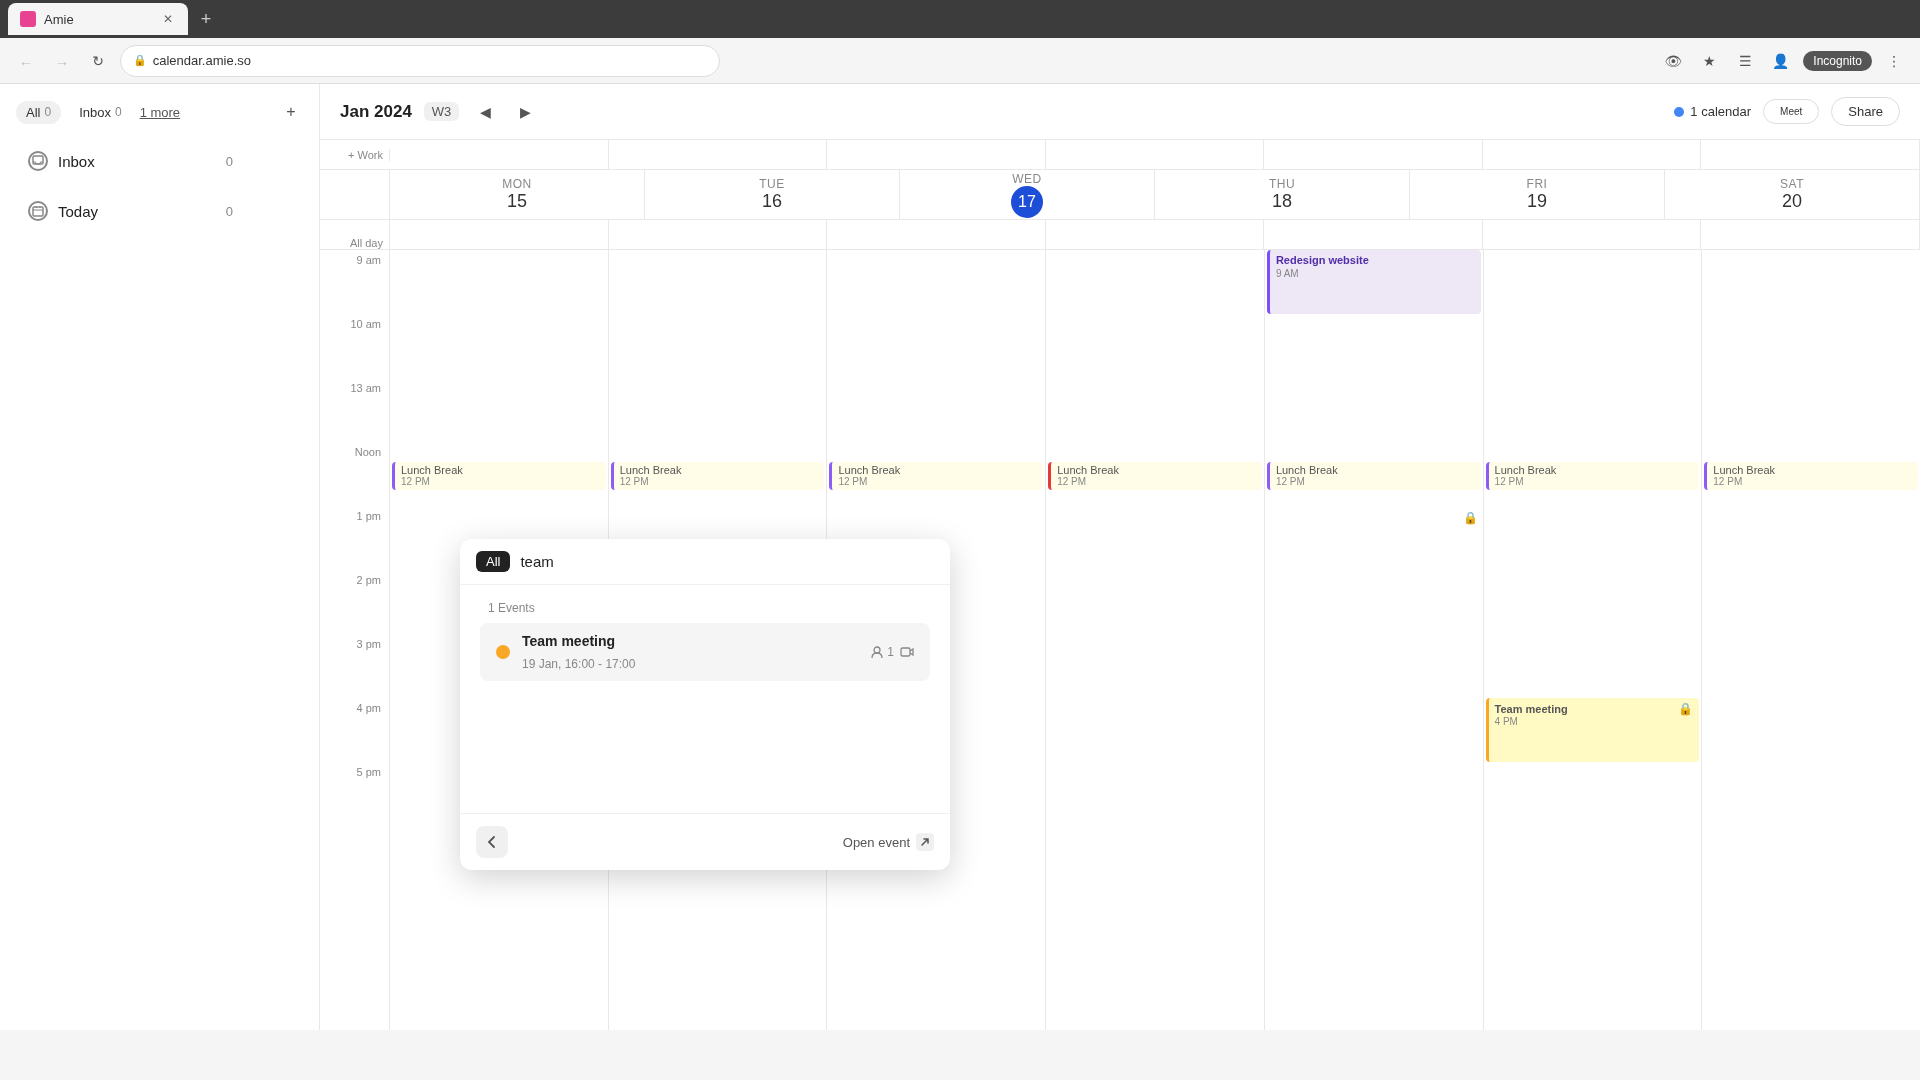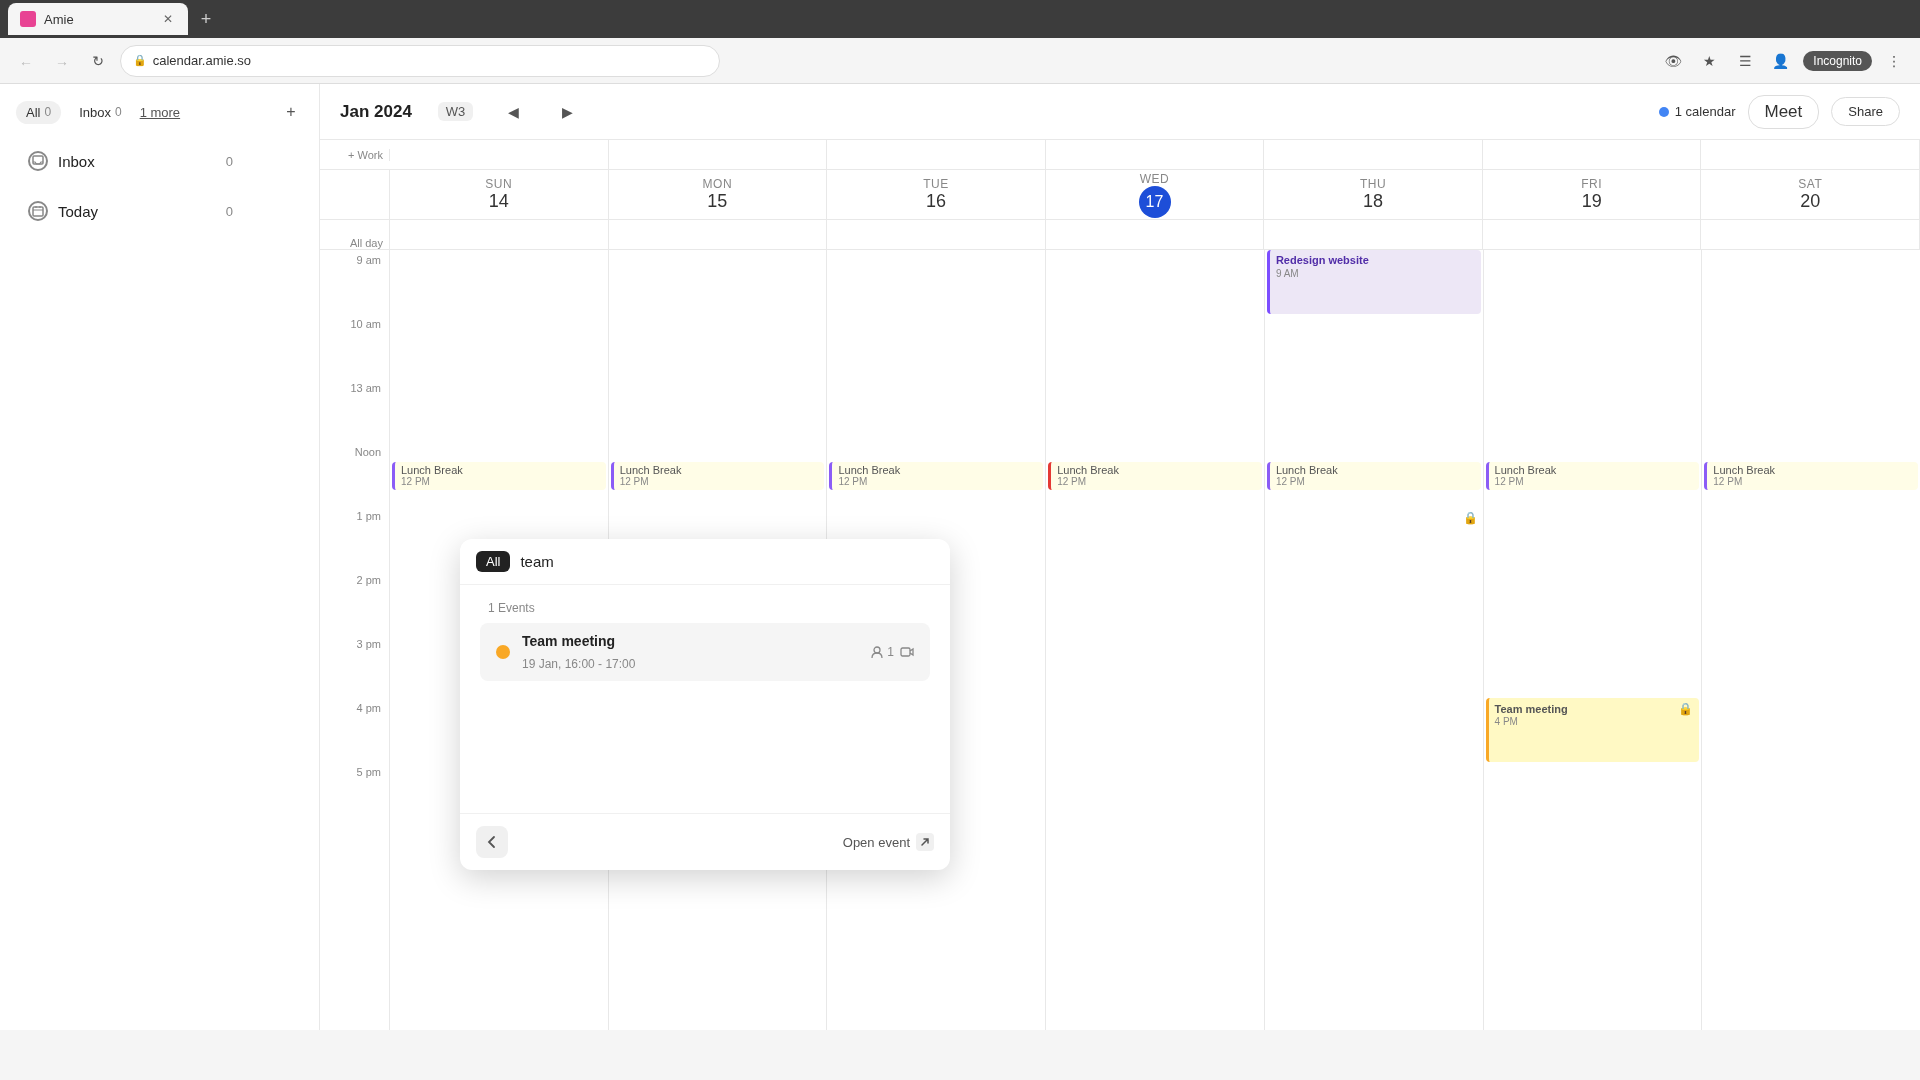--- a/index.html
+++ b/index.html
@@ -37,28 +37,28 @@
     .sidebar-item-icon { width: 20px; height: 20px; border: 2px solid #888; border-radius: 50%; flex-shrink: 0; display: flex; align-items: center; justify-content: center; }
     .sidebar-item-label { font-size: 15px; font-weight: 500; color: #222; flex: 1; }
     .sidebar-item-count { font-size: 13px; color: #888; }
     .sidebar-item-actions { display: flex; gap: 4px; opacity: 0; }
     .sidebar-action-btn { width: 22px; height: 22px; display: flex; align-items: center; justify-content: center; border-radius: 4px; cursor: pointer; color: #666; font-size: 13px; }
 
     
     .main { flex: 1; display: flex; flex-direction: column; overflow: hidden; }
 
     
-    .cal-header { height: 56px; display: flex; align-items: center; padding: 0 20px; border-bottom: 1px solid #e8e8e8; gap: 26px; }
+    .cal-header { height: 56px; display: flex; align-items: center; padding: 0 20px; border-bottom: 1px solid #e8e8e8; gap: 12px; }
     .cal-title { font-size: 17px; font-weight: 600; color: #222; }
     .week-badge { background: #f0f0f0; border-radius: 6px; padding: 2px 8px; font-size: 13px; color: #555; }
     .nav-arrow { width: 28px; height: 28px; display: flex; align-items: center; justify-content: center; border-radius: 50%; cursor: pointer; color: #555; font-size: 14px; }
     .cal-header-right { margin-left: auto; display: flex; align-items: center; gap: 12px; }
     .cal-indicator { display: flex; align-items: center; gap: 6px; font-size: 13px; color: #333; cursor: pointer; }
     .cal-dot { width: 10px; height: 10px; border-radius: 50%; background: #4285f4; }
-    .meet-btn { padding: 6px 16px; border-radius: 16px; border: 1px solid #ddd; font-size: 17px; cursor: pointer; color: #333; background: #fff; }
+    .meet-btn { padding: 6px 16px; border-radius: 16px; border: 1px solid #ddd; font-size: 10px; cursor: pointer; color: #333; background: #fff; }
     .share-btn { padding: 6px 16px; border-radius: 16px; border: 1px solid #ddd; font-size: 13px; cursor: pointer; color: #333; background: #fff; }
 
     
     .cal-grid { flex: 1; display: flex; flex-direction: column; overflow: hidden; }
     .cal-day-headers { display: flex; border-bottom: 1px solid #e8e8e8; height: 50px; }
     .cal-time-gutter { width: 70px; flex-shrink: 0; border-right: 1px solid #e8e8e8; }
     .cal-day-col-header { flex: 1; display: flex; flex-direction: column; align-items: center; justify-content: center; border-right: 1px solid #e8e8e8; }
     .cal-day-name { font-size: 12px; color: #888; text-transform: uppercase; letter-spacing: 0.5px; }
     .cal-day-num { font-size: 18px; font-weight: 500; color: #333; }
     .cal-day-num.today { background: #1d4ed8; color: #fff; border-radius: 50%; width: 32px; height: 32px; display: flex; align-items: center; justify-content: center; font-size: 16px; }
@@ -223,24 +223,20 @@
         <div class="work-cell"></div>
         <div class="work-cell"></div>
         <div class="work-cell"></div>
         <div class="work-cell"></div>
         <div class="work-cell"></div>
       </div>
 
       <div class="cal-day-headers">
         <div class="cal-time-gutter"></div>
         <div class="cal-day-col-header">
-          <span class="cal-day-name">Sun</span>
-          <span class="cal-day-num">14</span>
-        </div>
-        <div class="cal-day-col-header">
           <span class="cal-day-name">Mon</span>
           <span class="cal-day-num">15</span>
         </div>
         <div class="cal-day-col-header">
           <span class="cal-day-name">Tue</span>
           <span class="cal-day-num">16</span>
         </div>
         <div class="cal-day-col-header">
           <span class="cal-day-name">Wed</span>
           <span class="cal-day-num today">17</span>

